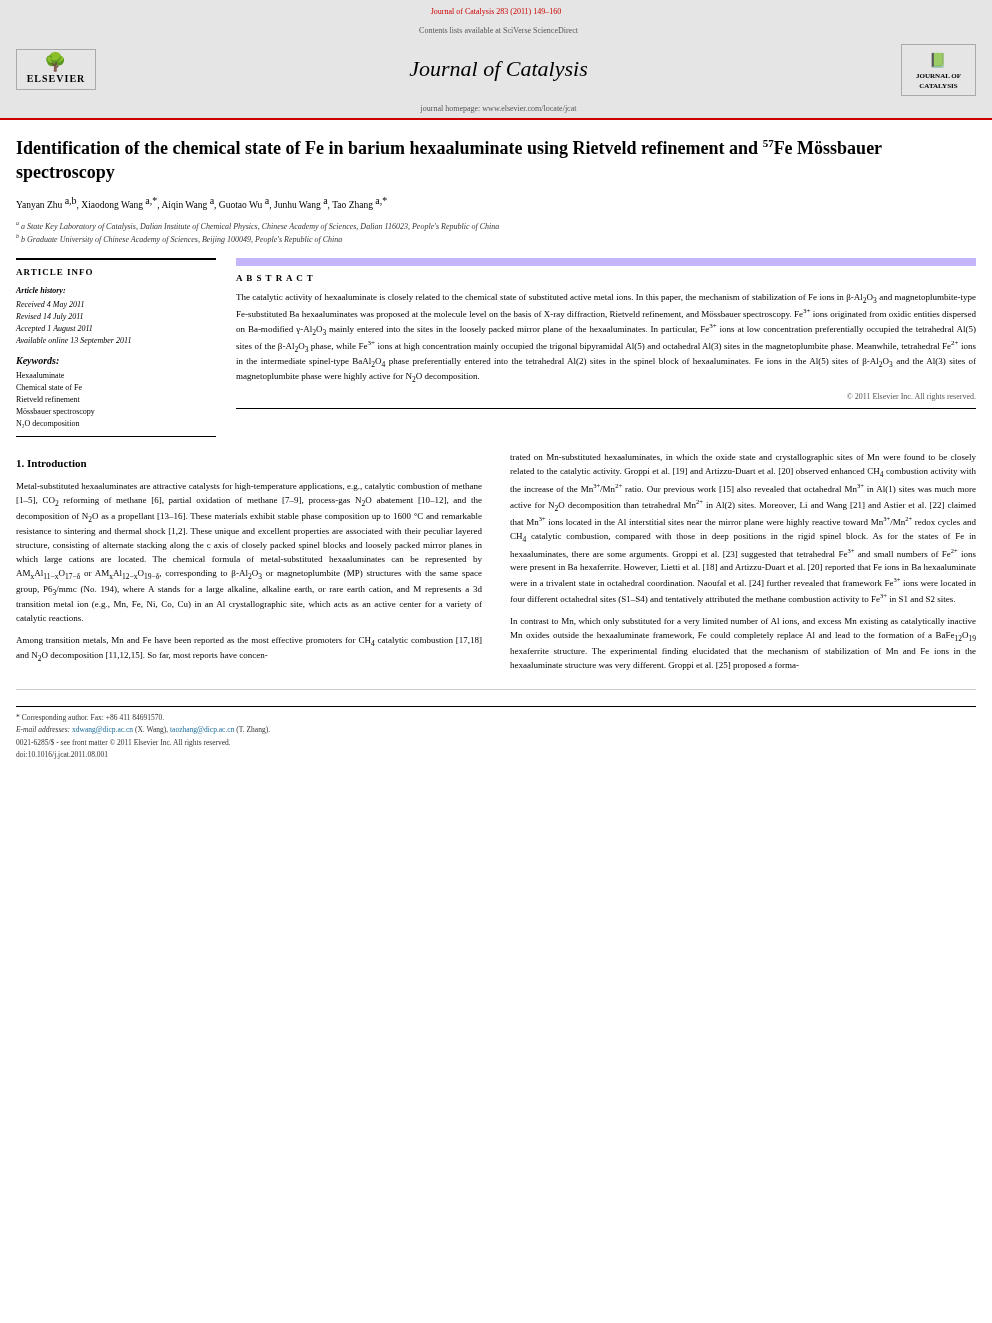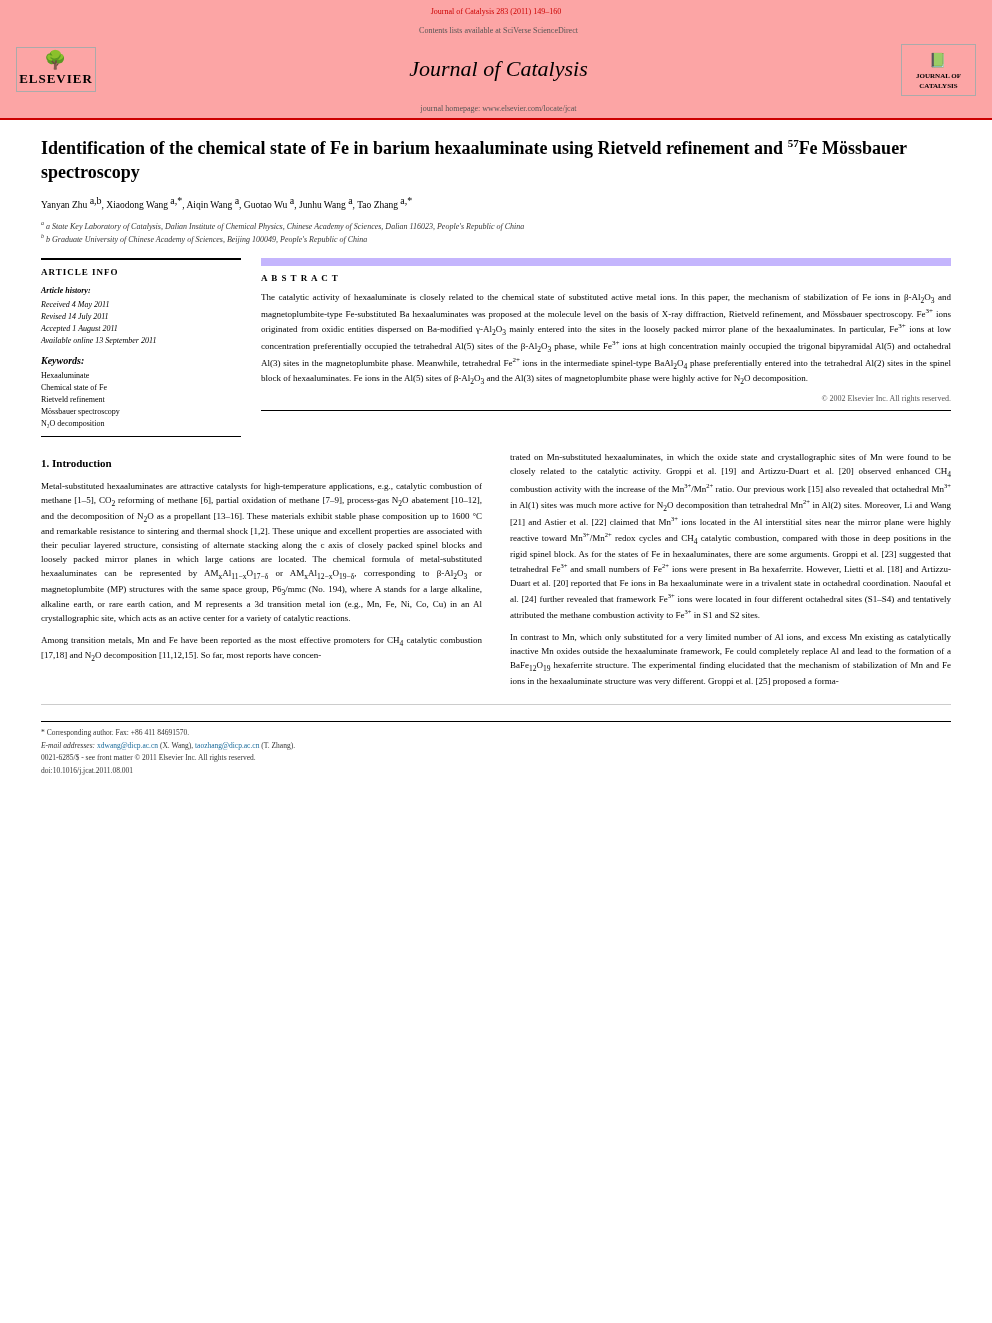--- a/index.html
+++ b/index.html
@@ -8,21 +8,21 @@
       background: #fff;
       color: #000;
       font-size: 9.5px;
       line-height: 1.4;
       width: 992px;
       min-height: 1323px;
     }
 
     
     .header {
-      background: #fca5a5;
+      background: #e5e5e5;
       border-bottom: 2px solid #c00;
       padding: 6px 0 0 0;
     }
     .header-top {
       text-align: center;
       font-size: 8px;
       color: #c00;
       margin-bottom: 4px;
     }
     .header-content {
@@ -41,21 +41,21 @@
       align-items: center;
       border: 1px solid #aaa;
       padding: 3px 6px;
       font-size: 7px;
     }
     .elsevier-tree {
       font-size: 18px;
       line-height: 1;
     }
     .elsevier-text {
-      font-size: 13px;
+      font-size: 10px;
       letter-spacing: 1px;
       font-weight: bold;
       margin-top: 1px;
     }
     .header-center {
       flex: 1;
       text-align: center;
     }
     .sciencedirect-line {
       font-size: 8px;
@@ -86,21 +86,21 @@
       font-weight: bold;
       line-height: 1.3;
     }
     .journal-logo-icon {
       font-size: 14px;
       margin: 2px 0;
     }
 
     
     .page-content {
-      padding: 16px 41px;
+      padding: 16px 16px;
     }
 
     
     .article-title {
       font-size: 18px;
       font-weight: bold;
       line-height: 1.3;
       margin-bottom: 10px;
       color: #000;
     }
@@ -325,21 +325,21 @@
         </div>
       </div>
     </div>
 
     <div class="col-right">
       <div class="abstract-box">
         <h3>A B S T R A C T</h3>
         <div class="abstract-text">
           The catalytic activity of hexaaluminate is closely related to the chemical state of substituted active metal ions. In this paper, the mechanism of stabilization of Fe ions in β-Al<sub>2</sub>O<sub>3</sub> and magnetoplumbite-type Fe-substituted Ba hexaaluminates was proposed at the molecule level on the basis of X-ray diffraction, Rietveld refinement, and Mössbauer spectroscopy. Fe<sup>3+</sup> ions originated from oxidic entities dispersed on Ba-modified γ-Al<sub>2</sub>O<sub>3</sub> mainly entered into the sites in the loosely packed mirror plane of the hexaaluminates. In particular, Fe<sup>3+</sup> ions at low concentration preferentially occupied the tetrahedral Al(5) sites of the β-Al<sub>2</sub>O<sub>3</sub> phase, while Fe<sup>3+</sup> ions at high concentration mainly occupied the trigonal bipyramidal Al(5) and octahedral Al(3) sites in the magnetoplumbite phase. Meanwhile, tetrahedral Fe<sup>2+</sup> ions in the intermediate spinel-type BaAl<sub>2</sub>O<sub>4</sub> phase preferentially entered into the tetrahedral Al(2) sites in the spinel block of hexaaluminates. Fe ions in the Al(5) sites of β-Al<sub>2</sub>O<sub>3</sub> and the Al(3) sites of magnetoplumbite phase were highly active for N<sub>2</sub>O decomposition.
         </div>
-        <div class="copyright-line">© 2002 Elsevier Inc. All rights reserved.</div>
+        <div class="copyright-line">© 2011 Elsevier Inc. All rights reserved.</div>
       </div>
     </div>
 
   </div>
 
   <div class="body-two-col">
 
     <div class="body-col">
       <div class="section-heading">1. Introduction</div>
 

